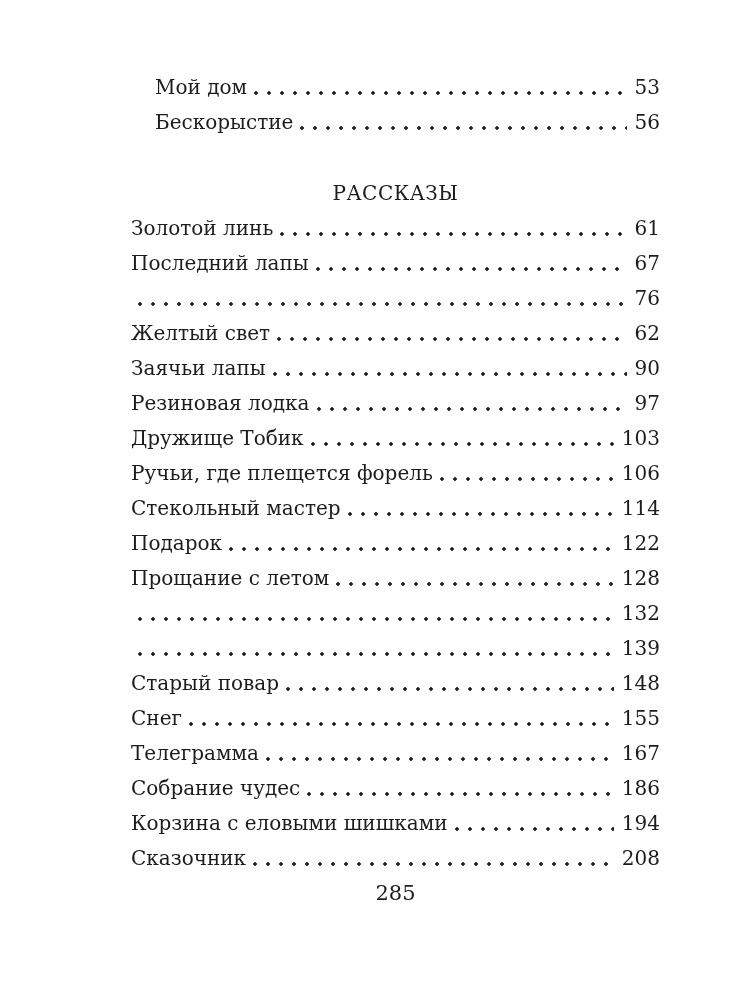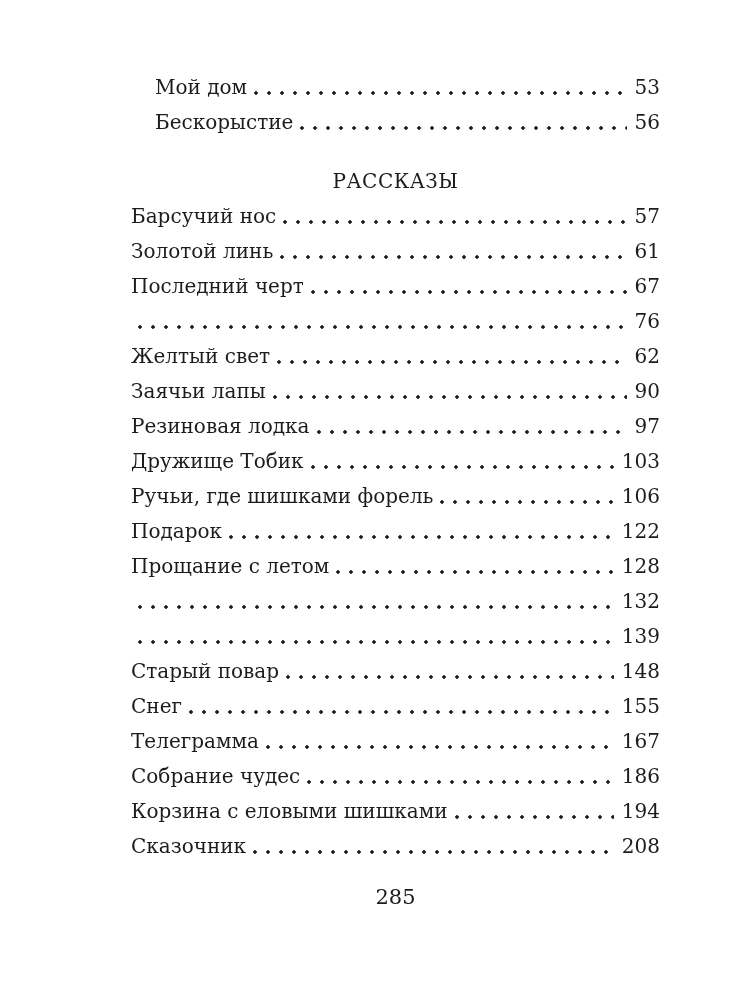--- a/index.html
+++ b/index.html
@@ -50,29 +50,29 @@
     height: 4px;
     background-image: radial-gradient(circle at 2px 2px, #1c1c1c 1.5px, rgba(0,0,0,0) 1.9px);
     background-size: 13px 4px;
     background-repeat: repeat-x;
     background-position: left bottom;
   }
   .toc-pagenum {
     flex: 0 0 auto;
   }
   .section-heading {
-    margin-top: 24px;
+    margin-top: 36px;
     height: 35px;
     line-height: 35px;
     text-align: center;
     font-size: 20px;
     letter-spacing: 0.5px;
   }
   .footer-pagenum {
-    margin-top: 20px;
+    margin-top: 4px;
     text-align: center;
     font-size: 21px;
     line-height: 26px;
   }
 </style>
 </head>
 <body>
 
 <div class="page">
   <div class="toc">
@@ -87,34 +87,29 @@
   <div class="toc-row">
     <span class="toc-title">Бескорыстие</span>
     <span class="dot-leader"></span>
     <span class="toc-pagenum">56</span>
   </div>
 </div>
 
     <div class="section-heading">РАССКАЗЫ</div>
 
     <div class="stories-list">
-  <div class="toc-row">
-    <span class="toc-title">Барсучий нос</span>
-    <span class="dot-leader"></span>
-    <span class="toc-pagenum">57</span>
-  </div>
 
   <div class="toc-row">
     <span class="toc-title">Золотой линь</span>
     <span class="dot-leader"></span>
     <span class="toc-pagenum">61</span>
   </div>
 
   <div class="toc-row">
-    <span class="toc-title">Последний черт</span>
+    <span class="toc-title">Последний лапы</span>
     <span class="dot-leader"></span>
     <span class="toc-pagenum">67</span>
   </div>
 
   <div class="toc-row">
     <span class="dot-leader"></span>
     <span class="toc-pagenum">76</span>
   </div>
 
   <div class="toc-row">
@@ -135,25 +130,30 @@
     <span class="toc-pagenum">97</span>
   </div>
 
   <div class="toc-row">
     <span class="toc-title">Дружище Тобик</span>
     <span class="dot-leader"></span>
     <span class="toc-pagenum">103</span>
   </div>
 
   <div class="toc-row">
-    <span class="toc-title">Ручьи, где шишками форель</span>
+    <span class="toc-title">Ручьи, где плещется форель</span>
     <span class="dot-leader"></span>
     <span class="toc-pagenum">106</span>
   </div>
 
+  <div class="toc-row">
+    <span class="toc-title">Стекольный мастер</span>
+    <span class="dot-leader"></span>
+    <span class="toc-pagenum">114</span>
+  </div>
 
   <div class="toc-row">
     <span class="toc-title">Подарок</span>
     <span class="dot-leader"></span>
     <span class="toc-pagenum">122</span>
   </div>
 
   <div class="toc-row">
     <span class="toc-title">Прощание с летом</span>
     <span class="dot-leader"></span>

